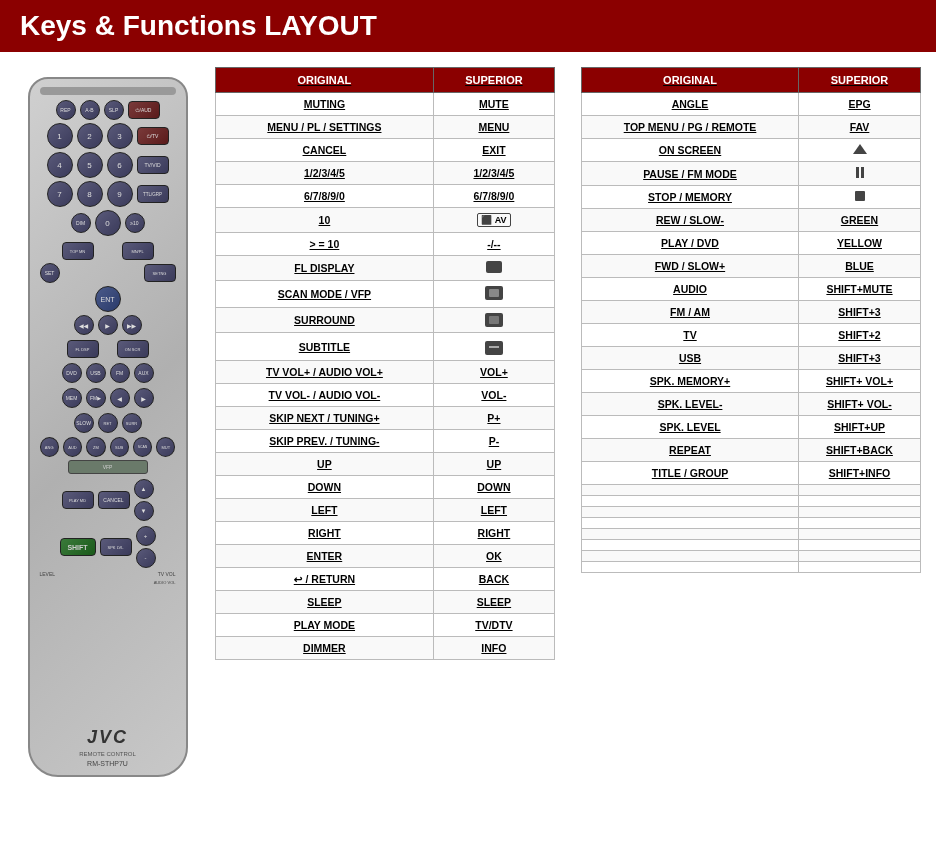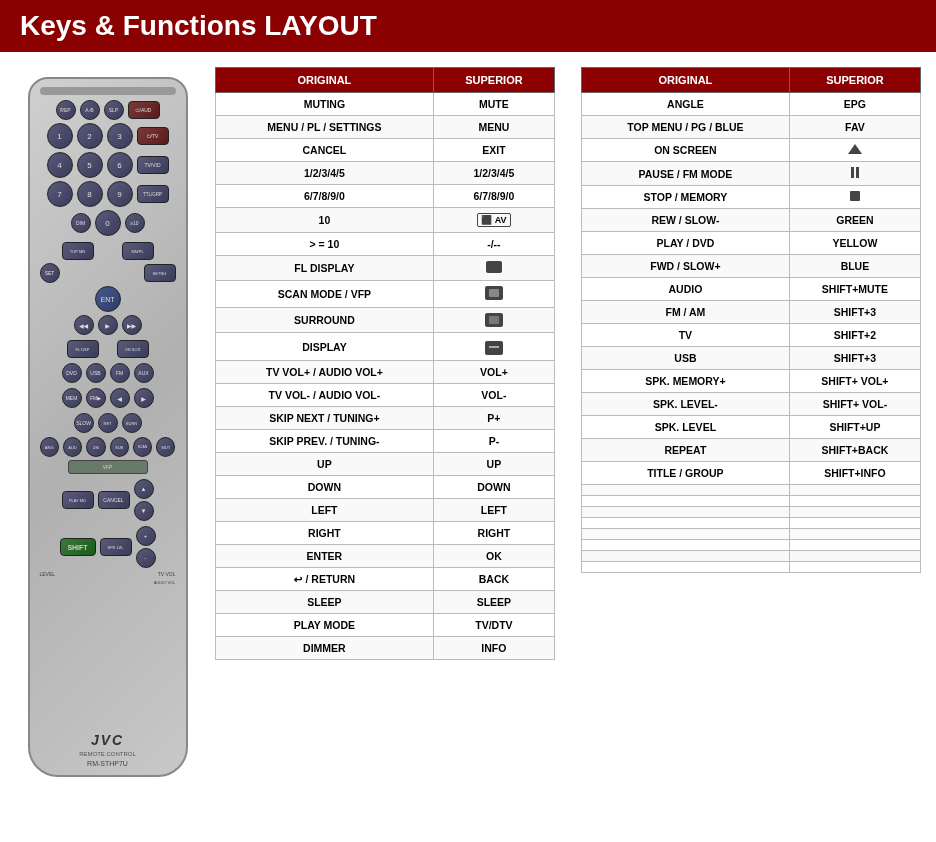--- a/index.html
+++ b/index.html
@@ -106,21 +106,21 @@
       color: #ddd;
       font-size: 5px;
       display: flex;
       align-items: center;
       justify-content: center;
       border: 1px solid #222;
     }
 
     .remote-brand {
       margin-top: auto;
-      font-size: 14px;
+      font-size: 18px;
       font-weight: bold;
       color: #333;
       font-style: italic;
       letter-spacing: 2px;
     }
 
     .remote-model {
       font-size: 7px;
       color: #444;
     }
@@ -136,20 +136,21 @@
       background: linear-gradient(135deg, #3a7a3a, #1a5a1a);
       border-radius: 4px;
       border: 1px solid #222;
     }
 
     
     .tables-container {
       display: flex;
       gap: 26px;
       flex: 1;
+      text-decoration: underline;
     }
 
     .table-section {
       flex: 1;
     }
 
     table {
       width: 100%;
       border-collapse: collapse;
       font-size: 11px;
@@ -407,21 +408,21 @@
                   <span style="position:absolute;width:10px;height:8px;background:#888;border-radius:1px;top:3px;left:4px;"></span>
                 </span></td>
             </tr>
             <tr>
               <td>SURROUND</td>
               <td><span style="display:inline-flex;align-items:center;justify-content:center;width:18px;height:14px;background:#444;border-radius:2px;">
                   <span style="width:10px;height:8px;background:#777;border-radius:1px;"></span>
                 </span></td>
             </tr>
             <tr>
-              <td>DISPLAY</td>
+              <td>SUBTITLE</td>
               <td><span style="display:inline-flex;align-items:center;justify-content:center;width:18px;height:14px;background:#444;border-radius:2px;">
                   <span style="width:10px;height:2px;background:#aaa;margin-bottom:2px;"></span>
                 </span></td>
             </tr>
             <tr>
               <td>TV VOL+ / AUDIO VOL+</td>
               <td><span>VOL+</span></td>
             </tr>
             <tr>
               <td>TV VOL- / AUDIO VOL-</td>
@@ -482,21 +483,21 @@
             <th>ORIGINAL</th>
             <th>SUPERIOR</th>
           </tr>
         </thead>
         <tbody id="table2-body">
         <tr>
               <td>ANGLE</td>
               <td><span>EPG</span></td>
             </tr>
             <tr>
-              <td>TOP MENU / PG / BLUE</td>
+              <td>TOP MENU / PG / REMOTE</td>
               <td><span>FAV</span></td>
             </tr>
             <tr>
               <td>ON SCREEN</td>
               <td><span style="display:inline-block;width:0;height:0;border-left:7px solid transparent;border-right:7px solid transparent;border-bottom:10px solid #444;"></span></td>
             </tr>
             <tr>
               <td>PAUSE / FM MODE</td>
               <td><span class="pause-icon">
                   <span class="pause-bar"></span>

